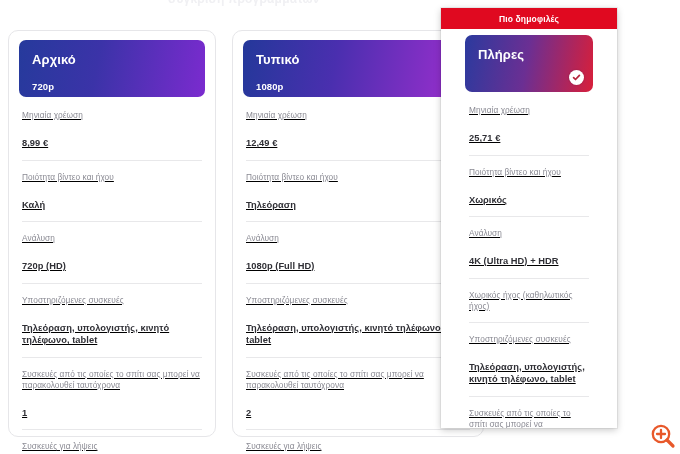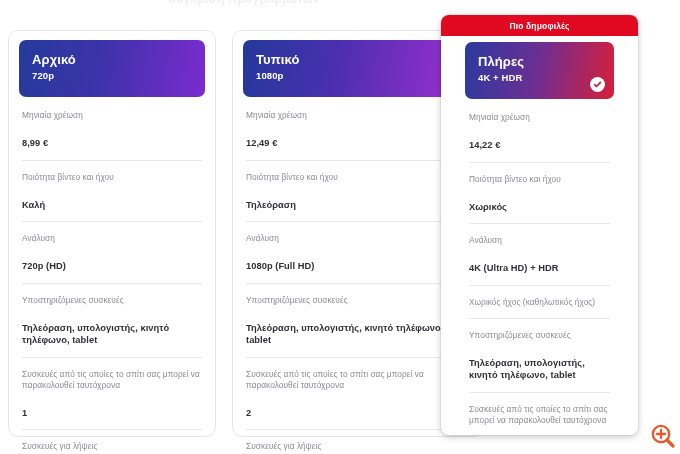--- a/index.html
+++ b/index.html
@@ -48,23 +48,23 @@
   .card {
     position: absolute;
     background: #ffffff;
     border: 1px solid #e6e6e9;
     border-radius: 10px;
     box-sizing: border-box;
   }
   .card.c1 { left: 8px;   top: 30px; width: 208px; height: 407px; }
   .card.c2 { left: 232px; top: 30px; width: 252px; height: 407px; }
   .card.c3 {
-    left: 441px; top: 15px; width: 197px; height: 420px;
+    left: 441px; top: 8px; width: 176px; height: 420px;
     border: none;
-    border-radius: 8px;
+    border-radius: 0;
     box-shadow: 0 2px 7px rgba(0,0,0,.22), 0 0 0 1px rgba(0,0,0,.05);
     overflow: hidden;
   }
 
   
   .ribbon {
     height: 21px;
     background: #e00920;
     color: #ffffff;
     font-size: 8.5px;
@@ -104,21 +104,21 @@
     font-size: 13px;
     font-weight: bold;
     line-height: 15px;
     letter-spacing: .1px;
   }
   .head .sub {
     color: #ffffff;
     font-size: 9.5px;
     font-weight: bold;
     line-height: 12px;
-    margin-top: 3px;
+    margin-top: 14px;
     letter-spacing: .1px;
   }
 
   .check-badge {
     position: absolute;
     right: 9px;
     bottom: 7px;
     width: 15px;
     height: 15px;
     border-radius: 50%;
@@ -127,21 +127,21 @@
     align-items: center;
     justify-content: center;
     box-shadow: 0 0 2px rgba(0,0,0,.2);
   }
   .check-badge svg { display: block; }
 
   
   .features { padding: 0 3px; }
   .card.c3 .features { padding: 0 4px; }
 
-  .row { padding: 11px 0 10px 0; border-top: 1px solid #e8e8ea; }
+  .row { padding: 11px 0 10px 0; border-top: 1px solid #e8e8ea; text-decoration: underline; }
   .row:first-child { border-top: none; padding-top: 13px; }
 
   .row .label {
     font-size: 8.3px;
     color: #8a8a93;
     line-height: 11px;
     letter-spacing: .05px;
   }
   .row .value {
     font-size: 9.3px;
@@ -239,32 +239,31 @@
         </div>
       </div>
     </div>
   </div>
 
   <div class="card c3">
     <div class="ribbon">Πιο δημοφιλές</div>
     <div class="card-inner">
       <div class="head">
         <div class="title">Πλήρες</div>
-        <div class="sub">4K + HDR</div>
         <div class="check-badge">
           <svg width="11" height="11" viewBox="0 0 11 11" aria-hidden="true">
             <circle cx="5.5" cy="5.5" r="5.5" fill="#ffffff"></circle>
             <path d="M2.6 5.6 L4.5 7.5 L8.4 3.4" stroke="#b4243c" stroke-width="1.7" fill="none" stroke-linecap="round" stroke-linejoin="round"></path>
           </svg>
         </div>
       </div>
       <div class="features">
         <div class="row">
           <div class="label">Μηνιαία χρέωση</div>
-          <div class="value">14,22 €</div>
+          <div class="value">25,71 €</div>
         </div>
         <div class="row">
           <div class="label">Ποιότητα βίντεο και ήχου</div>
           <div class="value">Χωρικός</div>
         </div>
         <div class="row">
           <div class="label">Ανάλυση</div>
           <div class="value">4K (Ultra HD) + HDR</div>
         </div>
         <div class="row">

